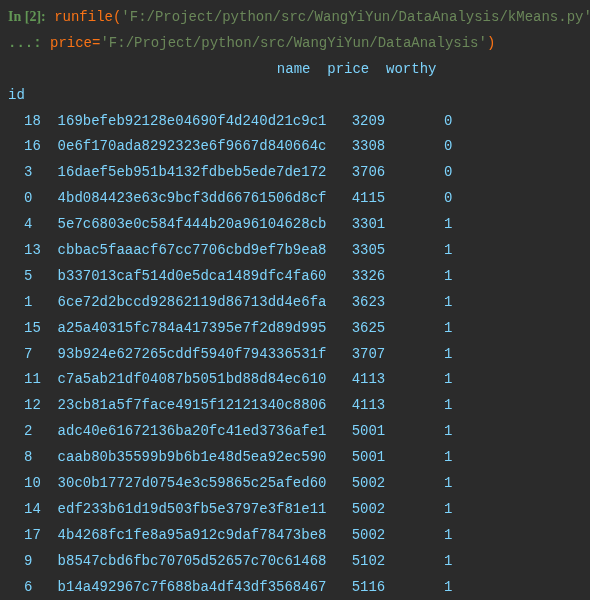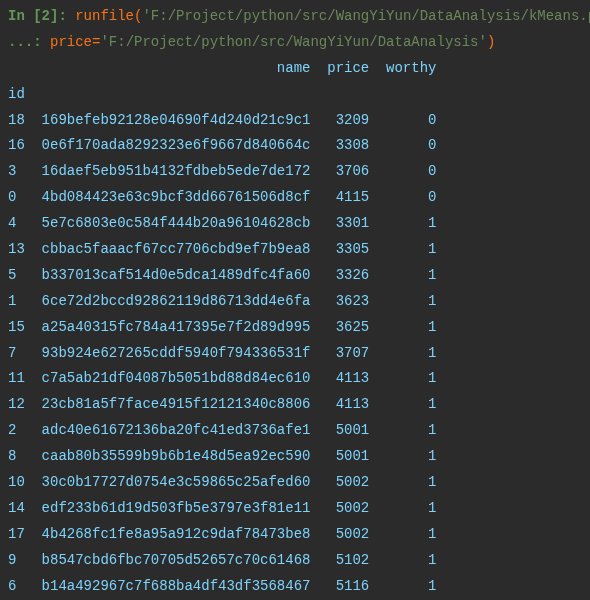--- a/index.html
+++ b/index.html
@@ -15,39 +15,41 @@
       line-height: 1.85;
       padding: 4px 8px;
       width: 590px;
       height: 600px;
       overflow: hidden;
       white-space: nowrap;
     }
     .prompt-in {
       color: #629755;
       font-weight: bold;
+      font-family: Liberation Serif, serif;
     }
     .code-text {
       color: #f97316;
     }
     .string-lit {
       color: #6a8759;
     }
     .continuation {
       color: #629755;
       font-weight: bold;
     }
     .output {
       color: #7dd3fc;
     }
     .header-row {
       white-space: pre;
     }
     .data-row {
       white-space: pre;
+      margin-left: 16px;
     }
     pre {
       font-family: inherit;
       font-size: inherit;
       white-space: pre;
     }
   </style>
 </head>
 <body>
 

